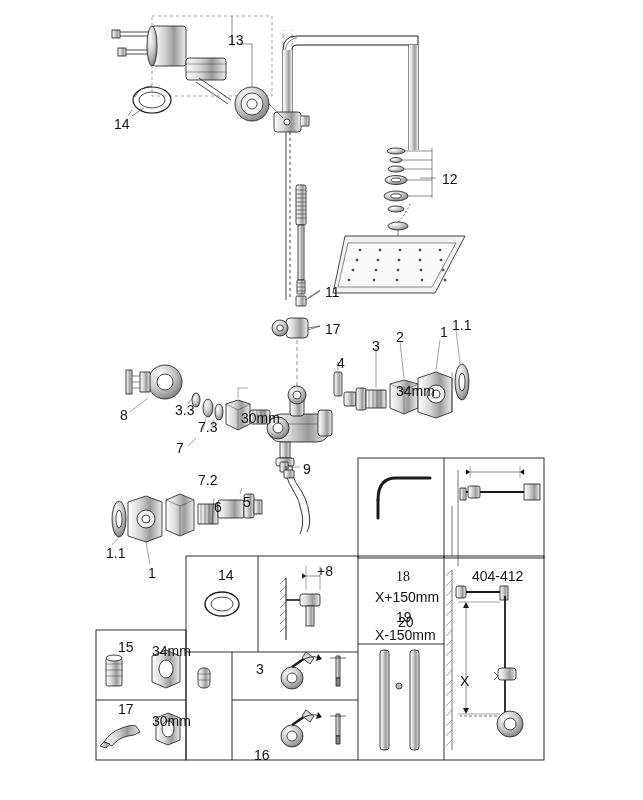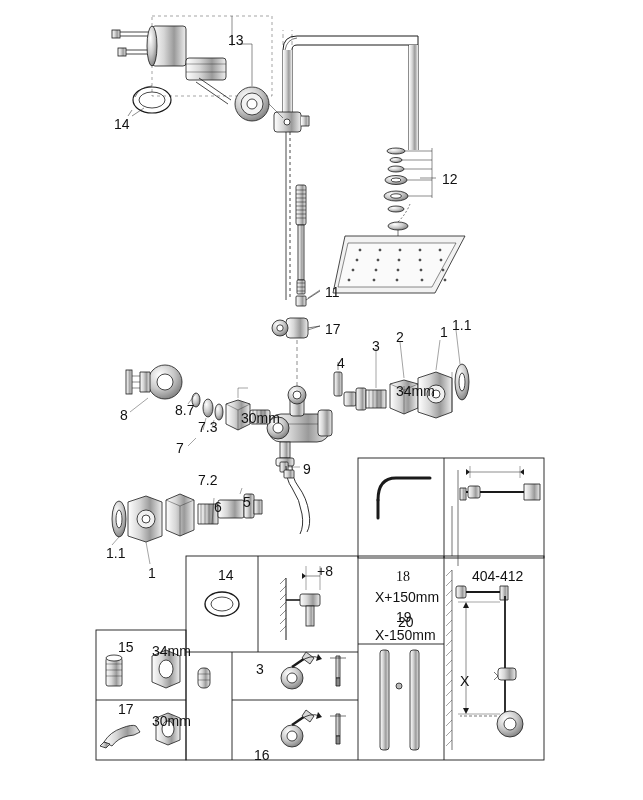--- a/index.html
+++ b/index.html
@@ -445,21 +445,21 @@
   <div class="lbl big" style="left:442px; top:172px;">12</div>
   <div class="lbl big" style="left:325px; top:285px;">11</div>
   <div class="lbl big" style="left:325px; top:322px;">17</div>
   <div class="lbl big" style="left:440px; top:325px;">1</div>
   <div class="lbl sm" style="left:452px; top:318px;">1.1</div>
   <div class="lbl big" style="left:396px; top:330px;">2</div>
   <div class="lbl big" style="left:372px; top:339px;">3</div>
   <div class="lbl big" style="left:337px; top:356px;">4</div>
   <div class="lbl sm" style="left:396px; top:384px;">34mm</div>
   <div class="lbl big" style="left:120px; top:408px;">8</div>
-  <div class="lbl sm" style="left:175px; top:403px;">8.7</div>
+  <div class="lbl sm" style="left:175px; top:403px;">3.3</div>
   <div class="lbl sm" style="left:198px; top:420px;">7.3</div>
   <div class="lbl sm" style="left:198px; top:432px;margin-top:41px;">7.2</div>
   <div class="lbl big" style="left:176px; top:441px;">7</div>
   <div class="lbl sm" style="left:241px; top:411px;">30mm</div>
   <div class="lbl big" style="left:303px; top:462px;">9</div>
   <div class="lbl big" style="left:214px; top:500px;">6</div>
   <div class="lbl big" style="left:243px; top:495px;">5</div>
   <div class="lbl sm" style="left:106px; top:546px;">1.1</div>
   <div class="lbl big" style="left:148px; top:566px;">1</div>
   <div class="lbl big" style="left:398px; top:615px;">20</div>

